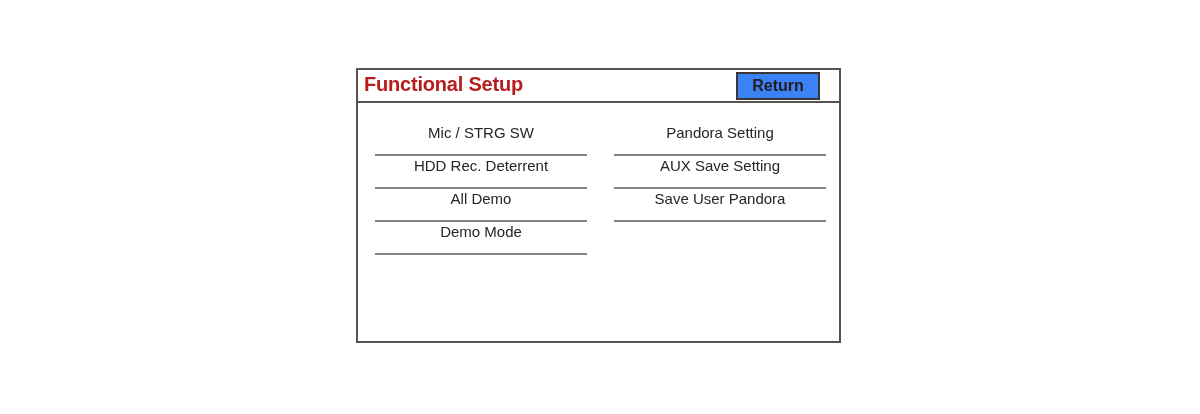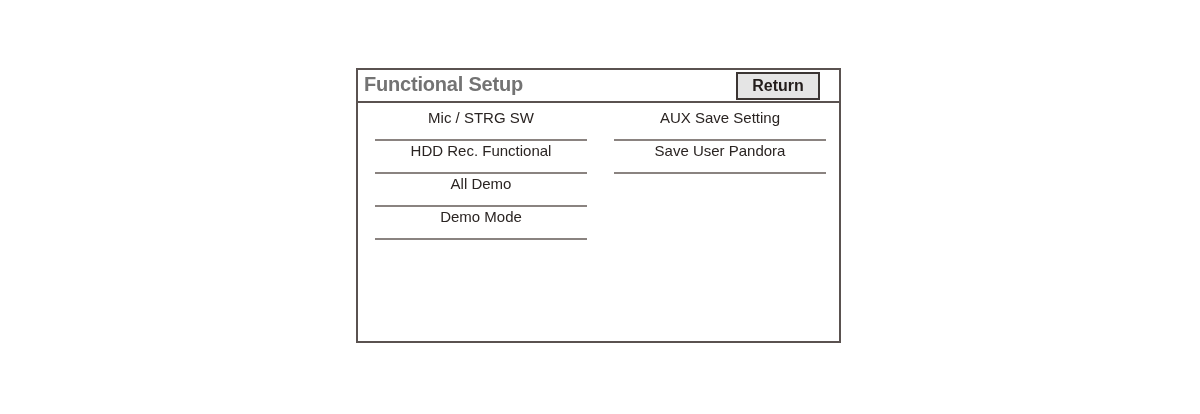--- a/index.html
+++ b/index.html
@@ -37,33 +37,33 @@
     box-sizing: border-box;
     border-bottom: 2px solid #5a5250;
     background: #ffffff;
   }
   #page-title {
     position: absolute;
     left: 6px;
     top: 3px;
     font-size: 20px;
     font-weight: bold;
-    color: #737373;
+    color: #b91c1c;
     letter-spacing: -0.2px;
     white-space: nowrap;
   }
   #return-button {
     position: absolute;
     right: 19px;
     top: 2px;
     width: 84px;
     height: 28px;
     box-sizing: border-box;
     border: 2px solid #3b3533;
-    background: #e5e5e5;
+    background: #3b82f6;
     display: flex;
     align-items: center;
     justify-content: center;
     cursor: pointer;
     text-align: center;
   }
   #return-button-label {
     font-size: 16px;
     font-weight: bold;
     color: #231d1b;
@@ -71,21 +71,21 @@
   }
 
   
   #menu-body {
     position: absolute;
     left: 0;
     top: 33px;
     right: 0;
     bottom: 0;
     display: flex;
-    padding-top: 5px;
+    padding-top: 20px;
     box-sizing: border-box;
   }
   .menu-column {
     display: flex;
     flex-direction: column;
     align-items: stretch;
   }
   #menu-column-left {
     width: 212px;
     margin-left: 17px;
@@ -122,31 +122,34 @@
     </div>
   </div>
 
   <div id="menu-body">
 
     <div class="menu-column" id="menu-column-left">
       <div class="menu-item">
         <span class="menu-item-label">Mic / STRG SW</span>
       </div>
       <div class="menu-item">
-        <span class="menu-item-label">HDD Rec. Functional</span>
+        <span class="menu-item-label">HDD Rec. Deterrent</span>
       </div>
       <div class="menu-item">
         <span class="menu-item-label">All Demo</span>
       </div>
       <div class="menu-item">
         <span class="menu-item-label">Demo Mode</span>
       </div>
     </div>
 
     <div class="menu-column" id="menu-column-right">
+      <div class="menu-item">
+        <span class="menu-item-label">Pandora Setting</span>
+      </div>
       <div class="menu-item">
         <span class="menu-item-label">AUX Save Setting</span>
       </div>
       <div class="menu-item">
         <span class="menu-item-label">Save User Pandora</span>
       </div>
     </div>
 
   </div>
 </div>

